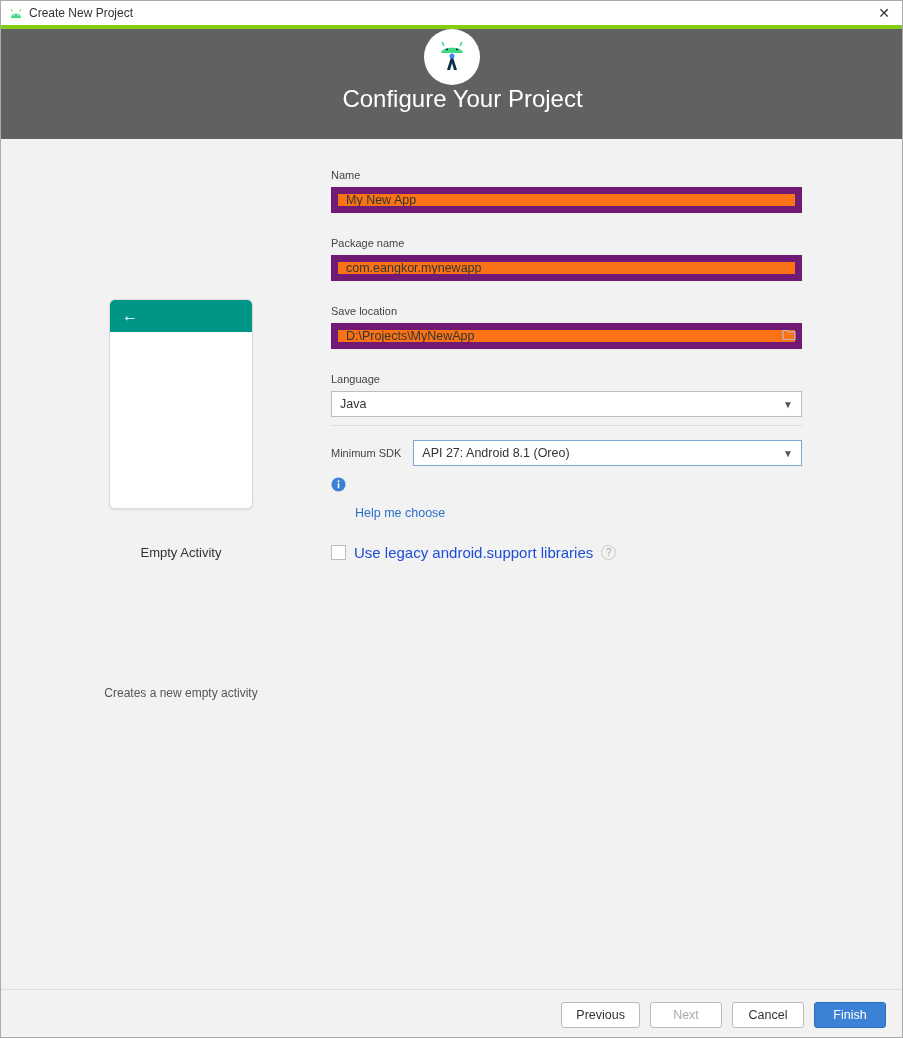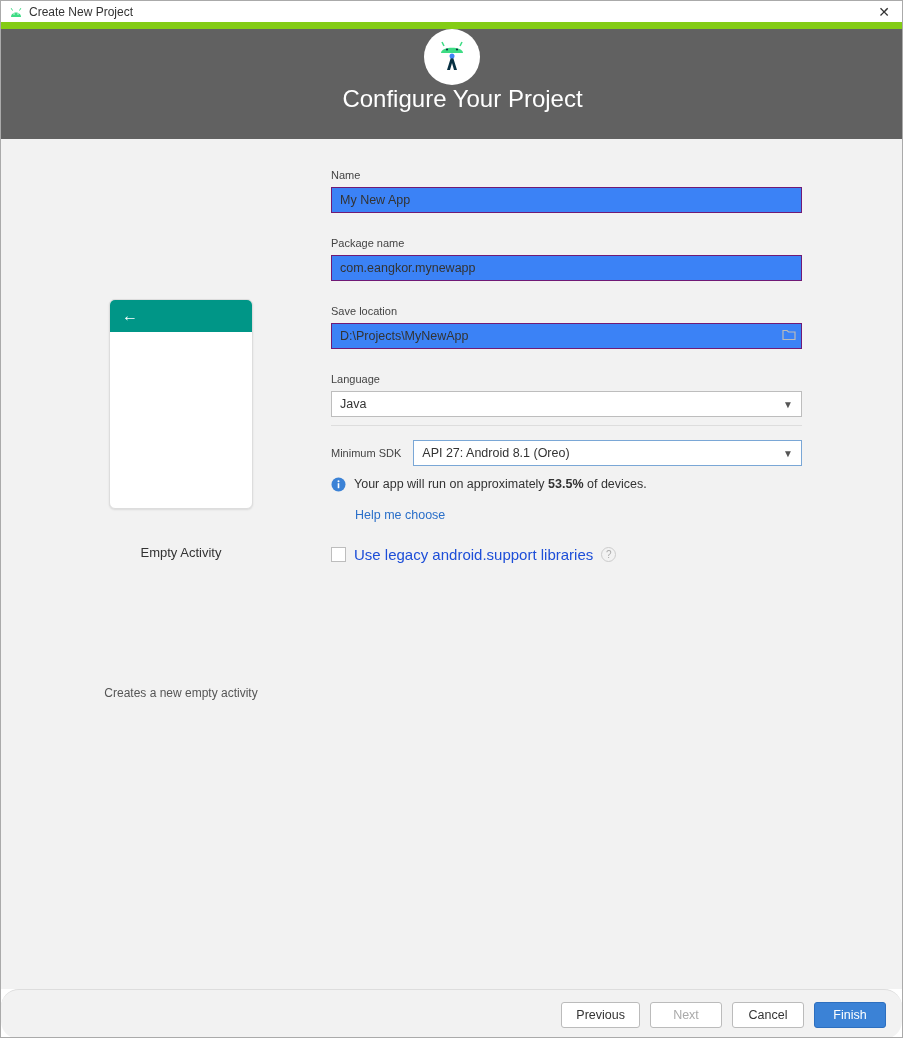--- a/index.html
+++ b/index.html
@@ -1,19 +1,19 @@
 <!DOCTYPE html>
 <html><head>
   <meta charset="utf-8">
   <style>
     * { box-sizing: border-box; margin: 0; padding: 0; font-family: "Segoe UI", Arial, sans-serif; }
     body { width: 903px; height: 1038px; background: #fff; border: 1px solid #aaa; overflow: hidden; position: relative; }
 
     
-    .title-bar { height: 28px; display: flex; align-items: center; padding: 0 8px; font-size: 12px; color: #333; border-bottom: 7px solid #84cc16; }
+    .title-bar { height: 28px; display: flex; align-items: center; padding: 0 8px; font-size: 12px; color: #333; border-bottom: 4px solid #84cc16; }
     .title-bar .android-icon { margin-right: 6px; display:flex; align-items:center; }
     .title-bar .title-text { flex: 1; }
     .title-bar .close-x { font-size: 14px; color: #333; padding: 0 4px; cursor: pointer; }
 
     
     .header-band { background: #616161; height: 110px; display:flex; align-items:center; padding-left: 22px; flex-direction: column; }
     .header-circle { width: 56px; height: 56px; background:#fff; border-radius:50%; display:flex; align-items:center; justify-content:center; margin-right: 22px; }
     .header-title { color:#fff; font-size: 24px; font-weight: 400; }
 
     
@@ -23,21 +23,21 @@
     .phone-preview { width: 144px; height: 210px; background:#fff; border-radius: 6px; border:1px solid #ddd; box-shadow: 0 1px 2px rgba(0,0,0,0.1); overflow:hidden; }
     .phone-topbar { height: 32px; background:#009687; display:flex; align-items:center; padding-left:12px; }
     .phone-topbar .back-arrow { color:#fff; font-size:16px; }
     .preview-label { margin-top: 36px; font-size: 13px; color:#333; }
     .preview-desc { margin-top: 126px; font-size: 12px; color:#555; }
 
     .right-col { flex:1; padding-right: 70px; }
     .form-group { margin-bottom: 24px; }
     .form-label { font-size: 11px; color:#444; margin-bottom: 6px; display:block; }
 
-    .text-input { width: 100%; height: 26px; border:1px solid #701a75; background:#3b82f6; font-size: 12.5px; padding: 0 8px; color:#333; }
+    .text-input { width: 100%; height: 26px; border:7px solid #701a75; background:#f97316; font-size: 12.5px; padding: 0 8px; color:#333; }
 
     .input-with-icon { position:relative; }
     .input-with-icon .text-input { padding-right: 26px; }
     .folder-icon { position:absolute; right:6px; top:50%; transform:translateY(-50%); color:#bbb; font-size: 13px; cursor:pointer; }
     .select-display { width:100%; height:26px; border:1px solid #bdbdbd; background:#fff; font-size:12.5px; padding: 0 8px; display:flex; align-items:center; justify-content:space-between; color:#333; cursor:pointer;gap:14px; }
     .select-display .caret { font-size: 10px; color:#555; }
 
     .separator { height:1px; background:#ddd; margin: 4px 0 14px 0; }
 
     .sdk-row { display:flex; align-items:center; gap: 12px; }
@@ -50,21 +50,21 @@
     .info-text { font-size: 12.5px; color:#333; line-height:1.4; }
     .info-text b { font-weight:600; }
     .help-link { font-size: 12.5px; color:#2a6fc9; margin-left: 24px; margin-top:14px; cursor:pointer; }
 
     .checkbox-row { margin-top: 24px; display:flex; align-items:center; gap:8px; }
     .checkbox-box { width:15px; height:15px; border:1px solid #bdbdbd; background:#fff; cursor:pointer; }
     .checkbox-label { font-size:15px; color:#1d4ed8; }
     .help-q { width:15px; height:15px; border:1px solid #ccc; border-radius:50%; color:#aaa; font-size:10px; display:flex; align-items:center; justify-content:center; cursor:pointer; }
 
     
-    .footer { height:50px; background:#f2f2f2; border-top:1px solid #ddd; display:flex; justify-content:flex-end; align-items:center; padding-right: 16px; gap: 10px; border-radius: 18px; }
+    .footer { height:50px; background:#f2f2f2; border-top:1px solid #ddd; display:flex; justify-content:flex-end; align-items:center; padding-right: 16px; gap: 10px; }
     .btn { height: 26px; min-width: 72px; padding: 0 14px; font-size: 12.5px; border:1px solid #bbb; background:#fff; color:#333; cursor:pointer; border-radius:3px; }
     .btn.disabled { color:#aaa; cursor:default; }
     .btn.primary { background:#3b82d6; border-color:#2d6fbf; color:#fff; }
   </style>
 </head>
 <body>
 
 <div class="title-bar">
   <span class="android-icon">
     <svg width="14" height="10" viewBox="0 0 14 10">
@@ -147,23 +147,20 @@
         <span class="caret">▼</span>
       </div>
     </div>
 
     <div class="info-block">
       <svg class="info-icon-svg" width="15" height="15" viewBox="0 0 15 15">
         <circle cx="7.5" cy="7.5" r="7" fill="#3b82d6"></circle>
         <rect x="6.7" y="6.2" width="1.6" height="5" fill="#fff"></rect>
         <circle cx="7.5" cy="4.2" r="1" fill="#fff"></circle>
       </svg>
-      <div class="info-text">
-        <span>Your app will run on approximately </span><b>53.5%</b><span> of devices.</span>
-      </div>
     </div>
     <div class="help-link">Help me choose</div>
 
     <div class="checkbox-row">
       <div class="checkbox-box"></div>
       <span class="checkbox-label">Use legacy android.support libraries</span>
       <div class="help-q">?</div>
     </div>
 
   </div>

